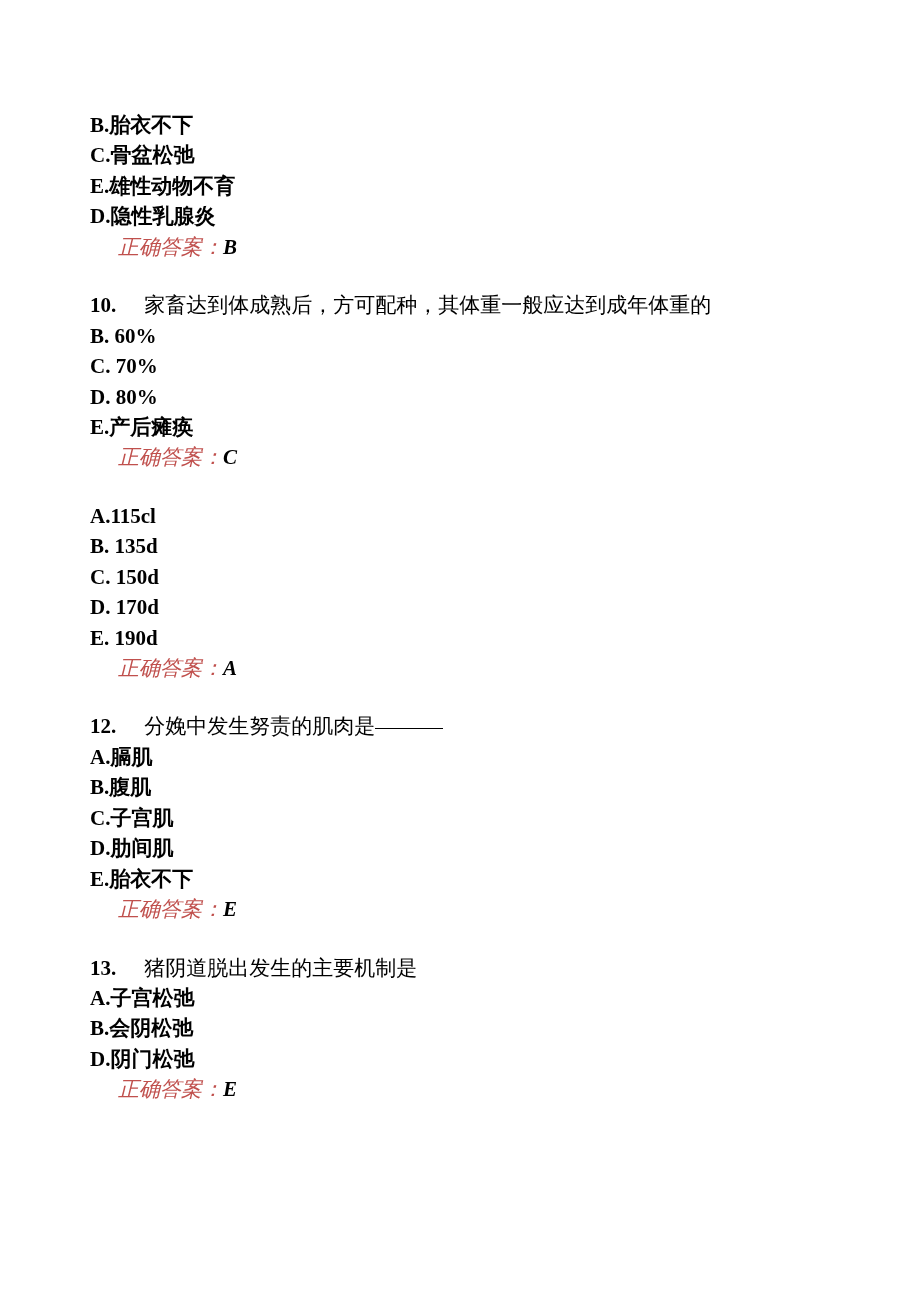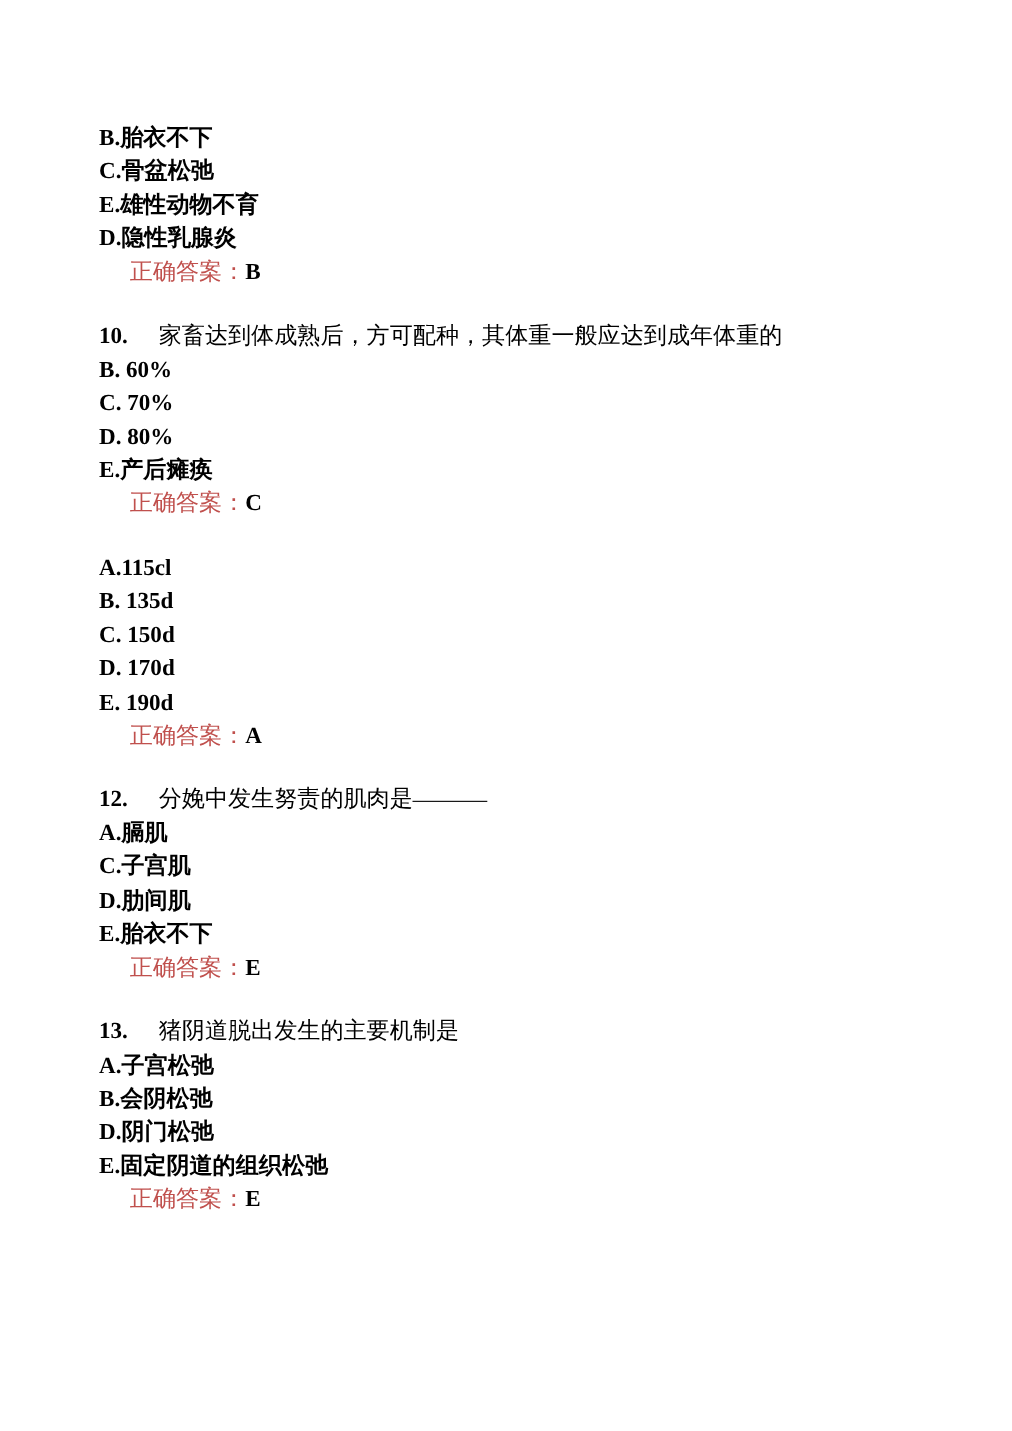--- a/index.html
+++ b/index.html
@@ -11,20 +11,21 @@
   }
   .page {
     padding: 110px 90px 60px 90px;
     font-size: 21px;
     line-height: 1.45;
     color: #000;
   }
   .ans {
     color: #c0504d;
     padding-left: 28px;
+    font-style: italic;
   }
   .ans-letter {
     color: #000;
     font-weight: bold;
   }
   .qnum {
     font-weight: bold;
     display: inline-block;
   }
   .qgap {
@@ -73,28 +74,28 @@
     <div class="opt"><span>B.</span> <span>135d</span></div>
     <div class="opt"><span>C.</span> <span>150d</span></div>
     <div class="opt"><span>D.</span> <span>170d</span></div>
     <div class="opt"><span>E.</span> <span>190d</span></div>
     <div class="ans"><span>正确答案：</span><span class="ans-letter">A</span></div>
   </div>
 
   <div class="block">
     <div><span class="qnum">12.</span><span class="qgap"></span><span>分娩中发生努责的肌肉是</span><span class="underline"></span></div>
     <div class="opt"><span>A.</span><span>膈肌</span></div>
+    <div class="opt"><span>B.</span><span>腹肌</span></div>
     <div class="opt"><span>C.</span><span>子宫肌</span></div>
     <div class="opt"><span>D.</span><span>肋间肌</span></div>
     <div class="opt"><span>E.</span><span>胎衣不下</span></div>
     <div class="ans"><span>正确答案：</span><span class="ans-letter">E</span></div>
   </div>
 
   <div class="block">
     <div><span class="qnum">13.</span><span class="qgap"></span><span>猪阴道脱出发生的主要机制是</span></div>
     <div class="opt"><span>A.</span><span>子宫松弛</span></div>
     <div class="opt"><span>B.</span><span>会阴松弛</span></div>
     <div class="opt"><span>D.</span><span>阴门松弛</span></div>
-    <div class="opt"><span>E.</span><span>固定阴道的组织松弛</span></div>
     <div class="ans"><span>正确答案：</span><span class="ans-letter">E</span></div>
   </div>
 
 </div>
 
 </body></html>

